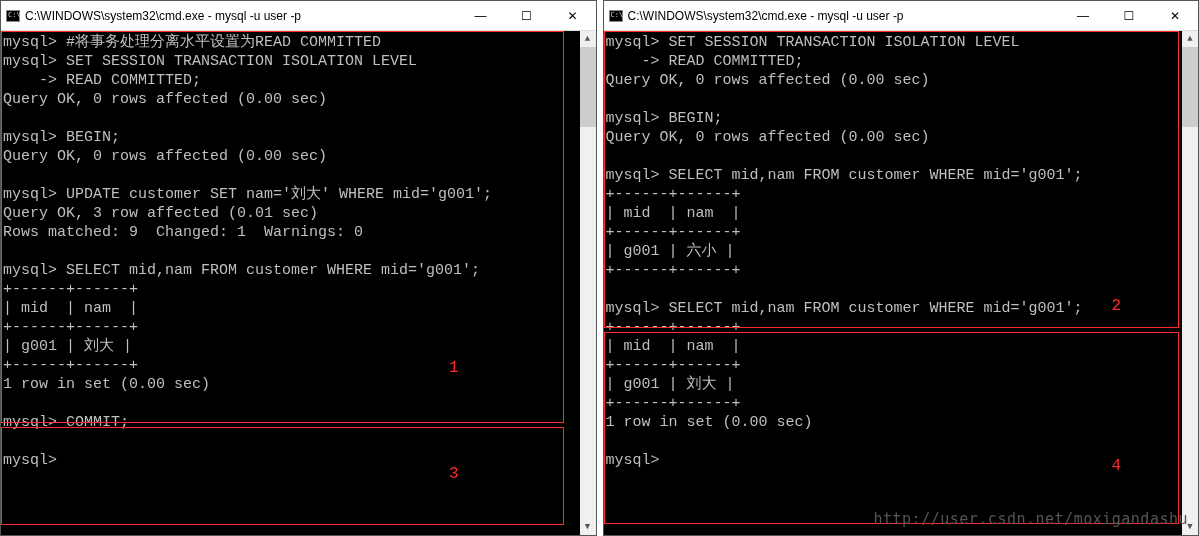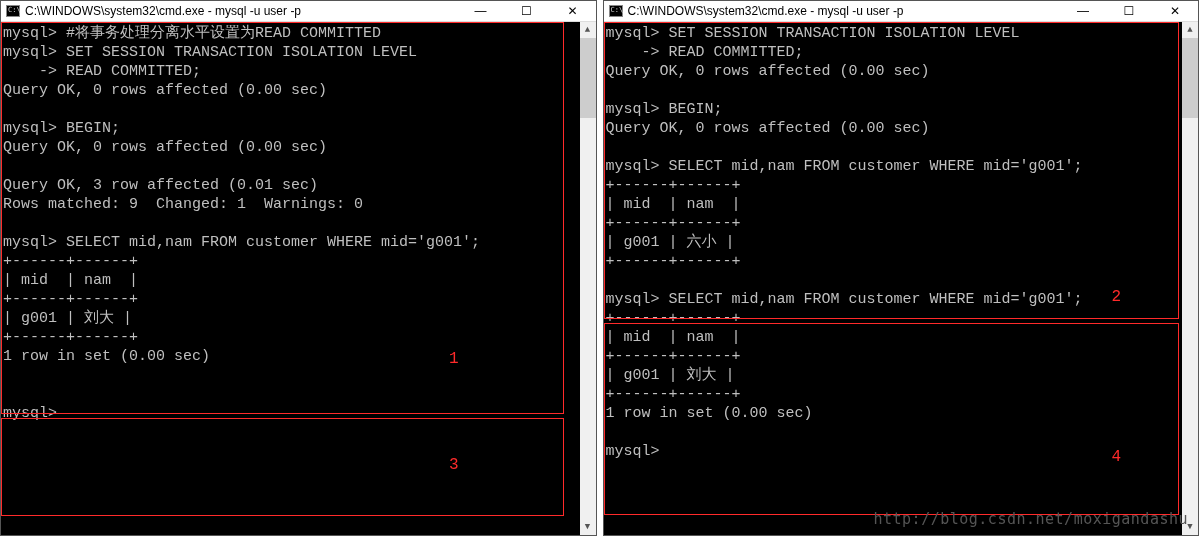--- a/index.html
+++ b/index.html
@@ -14,21 +14,21 @@
   }
   .window {
     flex: 1;
     display: flex;
     flex-direction: column;
     border: 1px solid #555;
     background: #fff;
     position: relative;
   }
   .titlebar {
-    height: 21px;
+    height: 30px;
     background: #fff;
     display: flex;
     align-items: center;
     border-bottom: 1px solid #ddd;
     font-family: "Segoe UI", sans-serif;
     font-size: 12px;
     color: #000;
   }
   .titlebar .icon-holder {
     width: 24px;
@@ -139,31 +139,33 @@
   </div>
   <div class="terminal" id="term-left">
       <div class="tline">mysql&gt; #将事务处理分离水平设置为READ COMMITTED</div>
       <div class="tline">mysql&gt; SET SESSION TRANSACTION ISOLATION LEVEL</div>
       <div class="tline">    -&gt; READ COMMITTED;</div>
       <div class="tline">Query OK, 0 rows affected (0.00 sec)</div>
       <div class="tline">&nbsp;</div>
       <div class="tline">mysql&gt; BEGIN;</div>
       <div class="tline">Query OK, 0 rows affected (0.00 sec)</div>
       <div class="tline">&nbsp;</div>
+      <div class="tline">mysql&gt; UPDATE customer SET nam='刘大' WHERE mid='g001';</div>
       <div class="tline">Query OK, 3 row affected (0.01 sec)</div>
       <div class="tline">Rows matched: 9  Changed: 1  Warnings: 0</div>
       <div class="tline">&nbsp;</div>
       <div class="tline">mysql&gt; SELECT mid,nam FROM customer WHERE mid='g001';</div>
       <div class="tline">+------+------+</div>
       <div class="tline">| mid  | nam  |</div>
       <div class="tline">+------+------+</div>
       <div class="tline">| g001 | 刘大 |</div>
       <div class="tline">+------+------+</div>
       <div class="tline">1 row in set (0.00 sec)</div>
       <div class="tline">&nbsp;</div>
+      <div class="tline">mysql&gt; COMMIT;</div>
       <div class="tline">&nbsp;</div>
       <div class="tline">mysql&gt;</div>
 
     <div class="redbox" style="left:0;top:0;width:563px;height:392px;"></div>
     <div class="boxnum" style="left:448px;top:328px;">1</div>
     <div class="redbox" style="left:0;top:396px;width:563px;height:98px;"></div>
     <div class="boxnum" style="left:448px;top:434px;">3</div>
     <div class="scroll-track">
       <div class="scroll-arrow" style="top:0">▲</div>
       <div class="scroll-thumb" style="height:80px;margin-top:16px;"></div>
@@ -210,15 +212,15 @@
       <div class="tline">mysql&gt;</div>
     <div class="redbox" style="left:0;top:0;width:575px;height:297px;"></div>
     <div class="boxnum" style="left:508px;top:266px;">2</div>
     <div class="redbox" style="left:0;top:301px;width:575px;height:192px;"></div>
     <div class="boxnum" style="left:508px;top:426px;">4</div>
     <div class="scroll-track">
       <div class="scroll-arrow" style="top:0">▲</div>
       <div class="scroll-thumb" style="height:80px;margin-top:16px;"></div>
       <div class="scroll-arrow" style="bottom:0">▼</div>
     </div>
-    <div class="watermark">http://blog.csdn.net/moxigandashu</div>
+    <div class="watermark">http://user.csdn.net/moxigandashu</div>
   </div>
 </div>
 
 </body></html>

